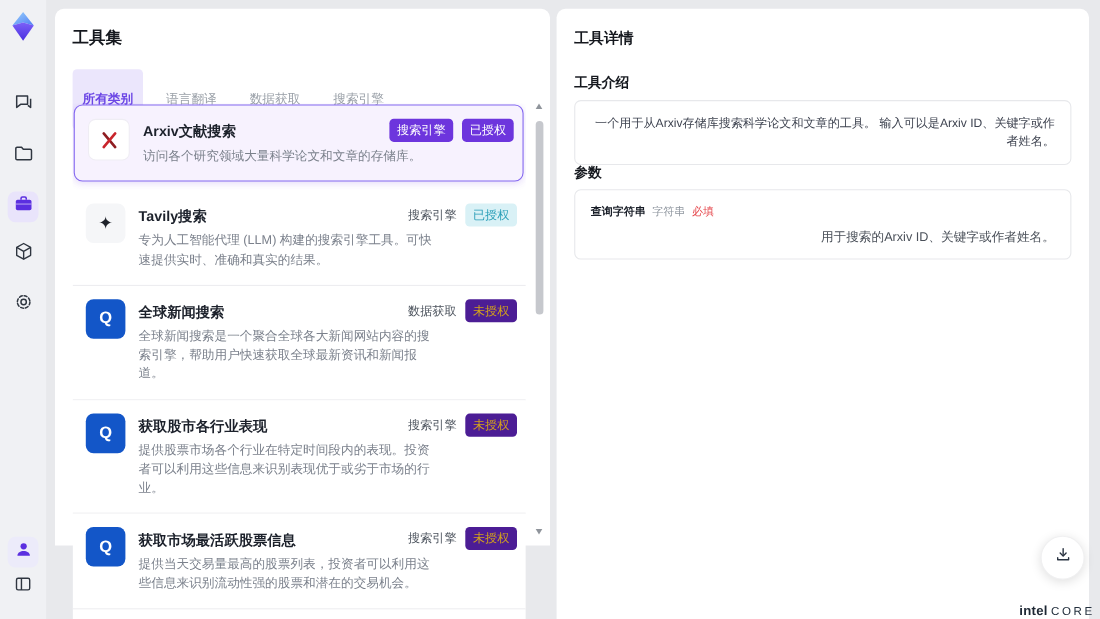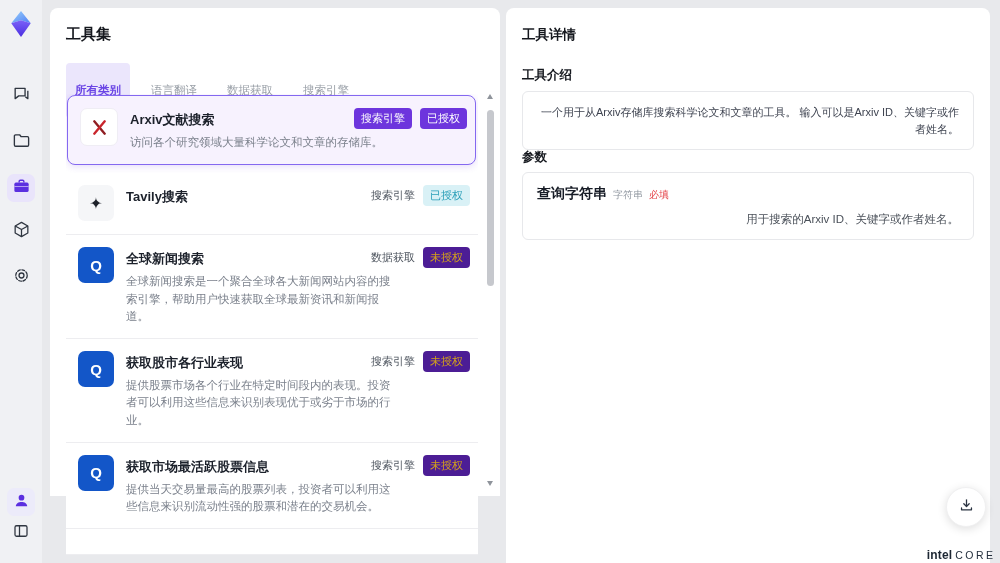--- a/index.html
+++ b/index.html
@@ -51,21 +51,21 @@
   .sb-thumb{position:absolute;left:1px;top:16px;width:7px;height:176px;background:#c6c8cd;border-radius:4px;cursor:pointer;}
   
   #details{position:absolute;left:506px;top:8px;width:484px;height:555px;background:#fff;
     border-radius:8px 8px 0 0;}
   .d-title{position:absolute;left:16px;top:18px;font-size:13.5px;font-weight:bold;color:#15181e;}
   .d-sub{position:absolute;left:16px;font-size:12.5px;font-weight:bold;color:#15181e;}
   .d-box{position:absolute;left:16px;right:16px;border:1px solid #e7e8eb;border-radius:6px;
     background:#fff;padding:12px 14px;box-sizing:border-box;text-align:right;}
   .intro-text{font-size:11px;color:#3e4350;line-height:1.5;}
   .param-row{display:flex;align-items:baseline;gap:6px;}
-  .param-name{font-size:14px;font-weight:bold;color:#171c26;}
+  .param-name{font-size:10px;font-weight:bold;color:#171c26;}
   .param-type{font-size:10px;color:#8e959e;}
   .param-req{font-size:10px;color:#e5484d;}
   .param-desc{font-size:11.5px;color:#4a5059;margin-top:9px;}
   
   .dl-btn{position:absolute;left:946px;top:487px;width:38px;height:38px;border-radius:50%;
     background:#fff;border:1px solid #f0f0f1;box-shadow:0 2px 10px rgba(0,0,0,.13);
     display:flex;align-items:center;justify-content:center;cursor:pointer;}
   .intel{position:absolute;left:922px;top:524px;width:78px;text-align:center;color:#1d2733;margin-top:24px;}
   .intel-line{font-size:12px;white-space:nowrap;}
   .intel-i{font-weight:bold;letter-spacing:.2px;}
@@ -180,20 +180,21 @@
       <div class="tool-card">
     <div class="tool-icon tile-sparkle">✦</div>
     <div class="tool-main">
       <div class="tool-row">
         <div class="tool-name">Tavily搜索</div>
         <div class="tool-tags">
           <span class="tag plain">搜索引擎</span>
           <span class="tag ok">已授权</span>
         </div>
       </div>
+      <div class="tool-desc">专为人工智能代理 (LLM) 构建的搜索引擎工具。可快速提供实时、准确和真实的结果。</div>
     </div>
   </div>
       <div class="tool-card">
     <div class="tool-icon tile-news-q">Q</div>
     <div class="tool-main">
       <div class="tool-row">
         <div class="tool-name">全球新闻搜索</div>
         <div class="tool-tags">
           <span class="tag plain">数据获取</span>
           <span class="tag no">未授权</span>

